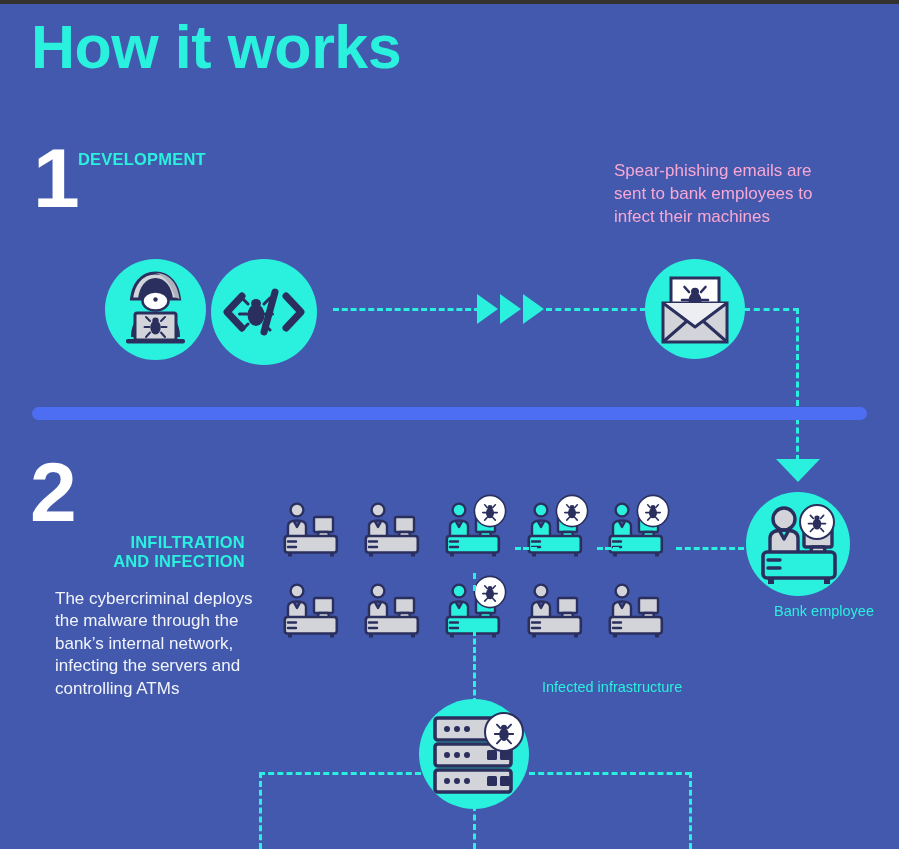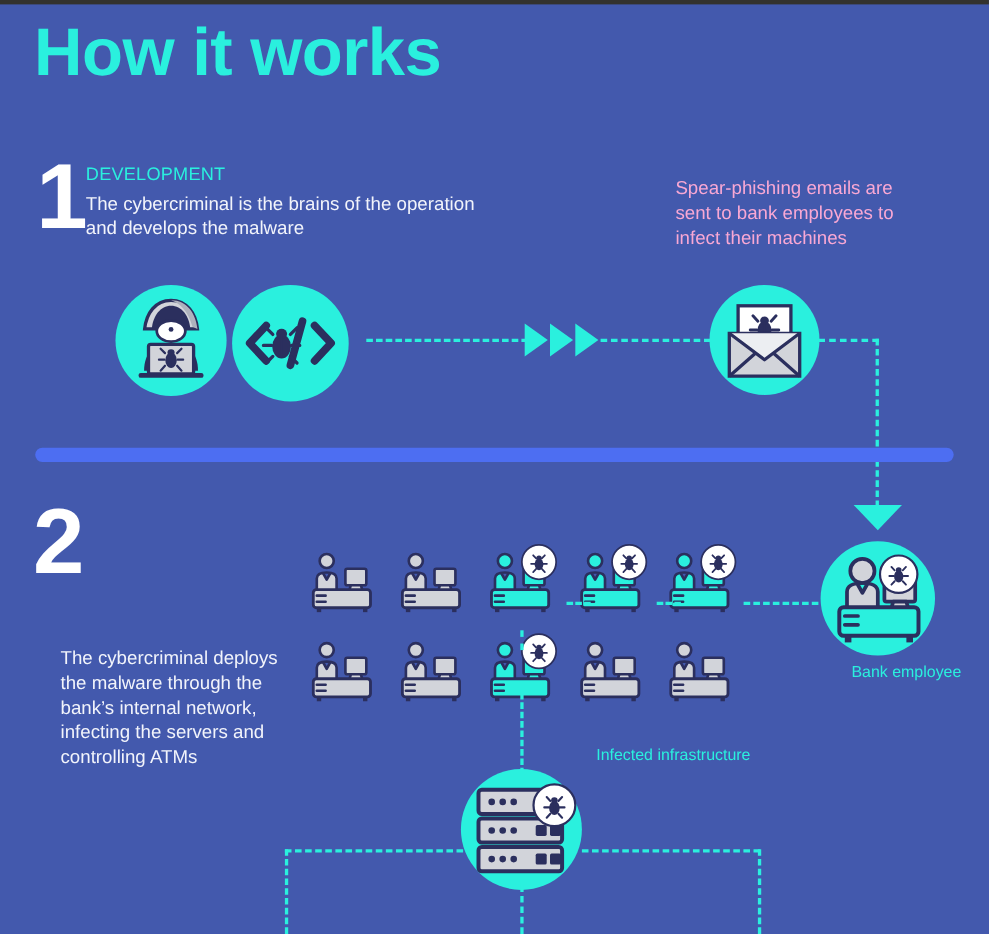--- a/index.html
+++ b/index.html
@@ -20,21 +20,21 @@
     letter-spacing:-0.5px;line-height:1.0;
   }
   .bignum{
     position:absolute;color:#ffffff;font-weight:bold;
     line-height:1;letter-spacing:-2px;
   }
   #num1{left:33px;top:136px;font-size:84px;}
   #num2{left:30px;top:450px;font-size:84px;}
 
   .step-head{
-    position:absolute;color:#2af0de;font-weight:normal;
+    position:absolute;color:#2af0de;font-weight:bold;
     font-size:16.5px;letter-spacing:0.2px;line-height:1.18;text-align:right;
   }
   #head1{left:78px;top:150px;}
   #head2{left:25px;top:533px;width:220px;}
 
   .step-body{
     position:absolute;color:#f2f4fb;font-size:17px;line-height:1.32;
   }
   #body1{left:78px;top:175px;width:360px;}
   #body2{left:25px;top:588px;width:222px;margin-left:30px;}
@@ -97,21 +97,20 @@
 <body>
 
 <div id="stage">
 
   <div class="topstrip"></div>
 
   <div class="page-title">How it works</div>
 
   <div class="bignum" id="num1">1</div>
   <div class="step-head" id="head1">DEVELOPMENT</div>
-  <div class="step-body" id="body1">The cybercriminal is the brains of the operation and develops the malware</div>
 
   <div class="callout" id="callout1">Spear-phishing emails are sent to bank employees to infect their machines</div>
 
   <div class="circ" id="c-hacker">
     <svg class="ic" width="101" height="101" viewBox="0 0 101 101">
 
       <path d="M50.5 14 C36 14 28 26 26.5 40 L74.5 40 C73 26 65 14 50.5 14 Z" fill="#d2d4da" stroke="#2b2f5e" stroke-width="3"></path>
       <path d="M50.5 14 C58 16 66 24 70 38 L74.5 40 C73 26 65 14 50.5 14 Z" fill="#aeb2bd"></path>
 
       <path d="M33 40 C34 28 41 19 50.5 19 C60 19 67 28 68 40 Z" fill="#2b2f5e"></path>
@@ -175,20 +174,24 @@
     </svg>
   </div>
 
   <div class="dash-h" style="left:744px;top:308px;width:55px;"></div>
   <div class="dash-v" style="left:796px;top:308px;height:153px;"></div>
   <div class="tri-d" style="left:776px;top:459px;"></div>
 
   <div class="divider"></div>
 
   <div class="bignum" id="num2">2</div>
+  <div class="step-head" id="head2">
+    <div>INFILTRATION</div>
+    <div>AND INFECTION</div>
+  </div>
   <div class="step-body" id="body2">The cybercriminal deploys the malware through the bank’s internal network, infecting the servers and controlling ATMs</div>
 
   <div id="grid">
       <div class="ws" style="left: 0px; top: 0px;"><svg width="62" height="62" viewBox="0 0 62 62">
           <circle cx="14" cy="10" r="6.4" fill="#d2d4da" stroke="#2b2f5e" stroke-width="2.4"></circle>
           <path d="M5 38 L5 26 C5 22.5 8.6 20.5 14 20.5 C19.4 20.5 23 22.5 23 26 L23 38 Z M10.4 20.5 L14 27 L17.6 20.5" fill="#d2d4da" stroke="#2b2f5e" stroke-width="2.4" stroke-linejoin="round"></path>
           <rect x="31" y="17" width="19" height="15" rx="1.6" fill="#d2d4da" stroke="#2b2f5e" stroke-width="2.4"></rect>
           <path d="M36 32 L45 32 L46.6 37 L34.4 37 Z" fill="#d2d4da" stroke="#2b2f5e" stroke-width="2.4" stroke-linejoin="round"></path>
           <rect x="1.8" y="36" width="52" height="16.5" rx="2.8" fill="#d2d4da" stroke="#2b2f5e" stroke-width="2.6"></rect>
           <path d="M5 41.5 L13 41.5 M5 47 L13 47" stroke="#2b2f5e" stroke-width="2.4" stroke-linecap="round"></path>

